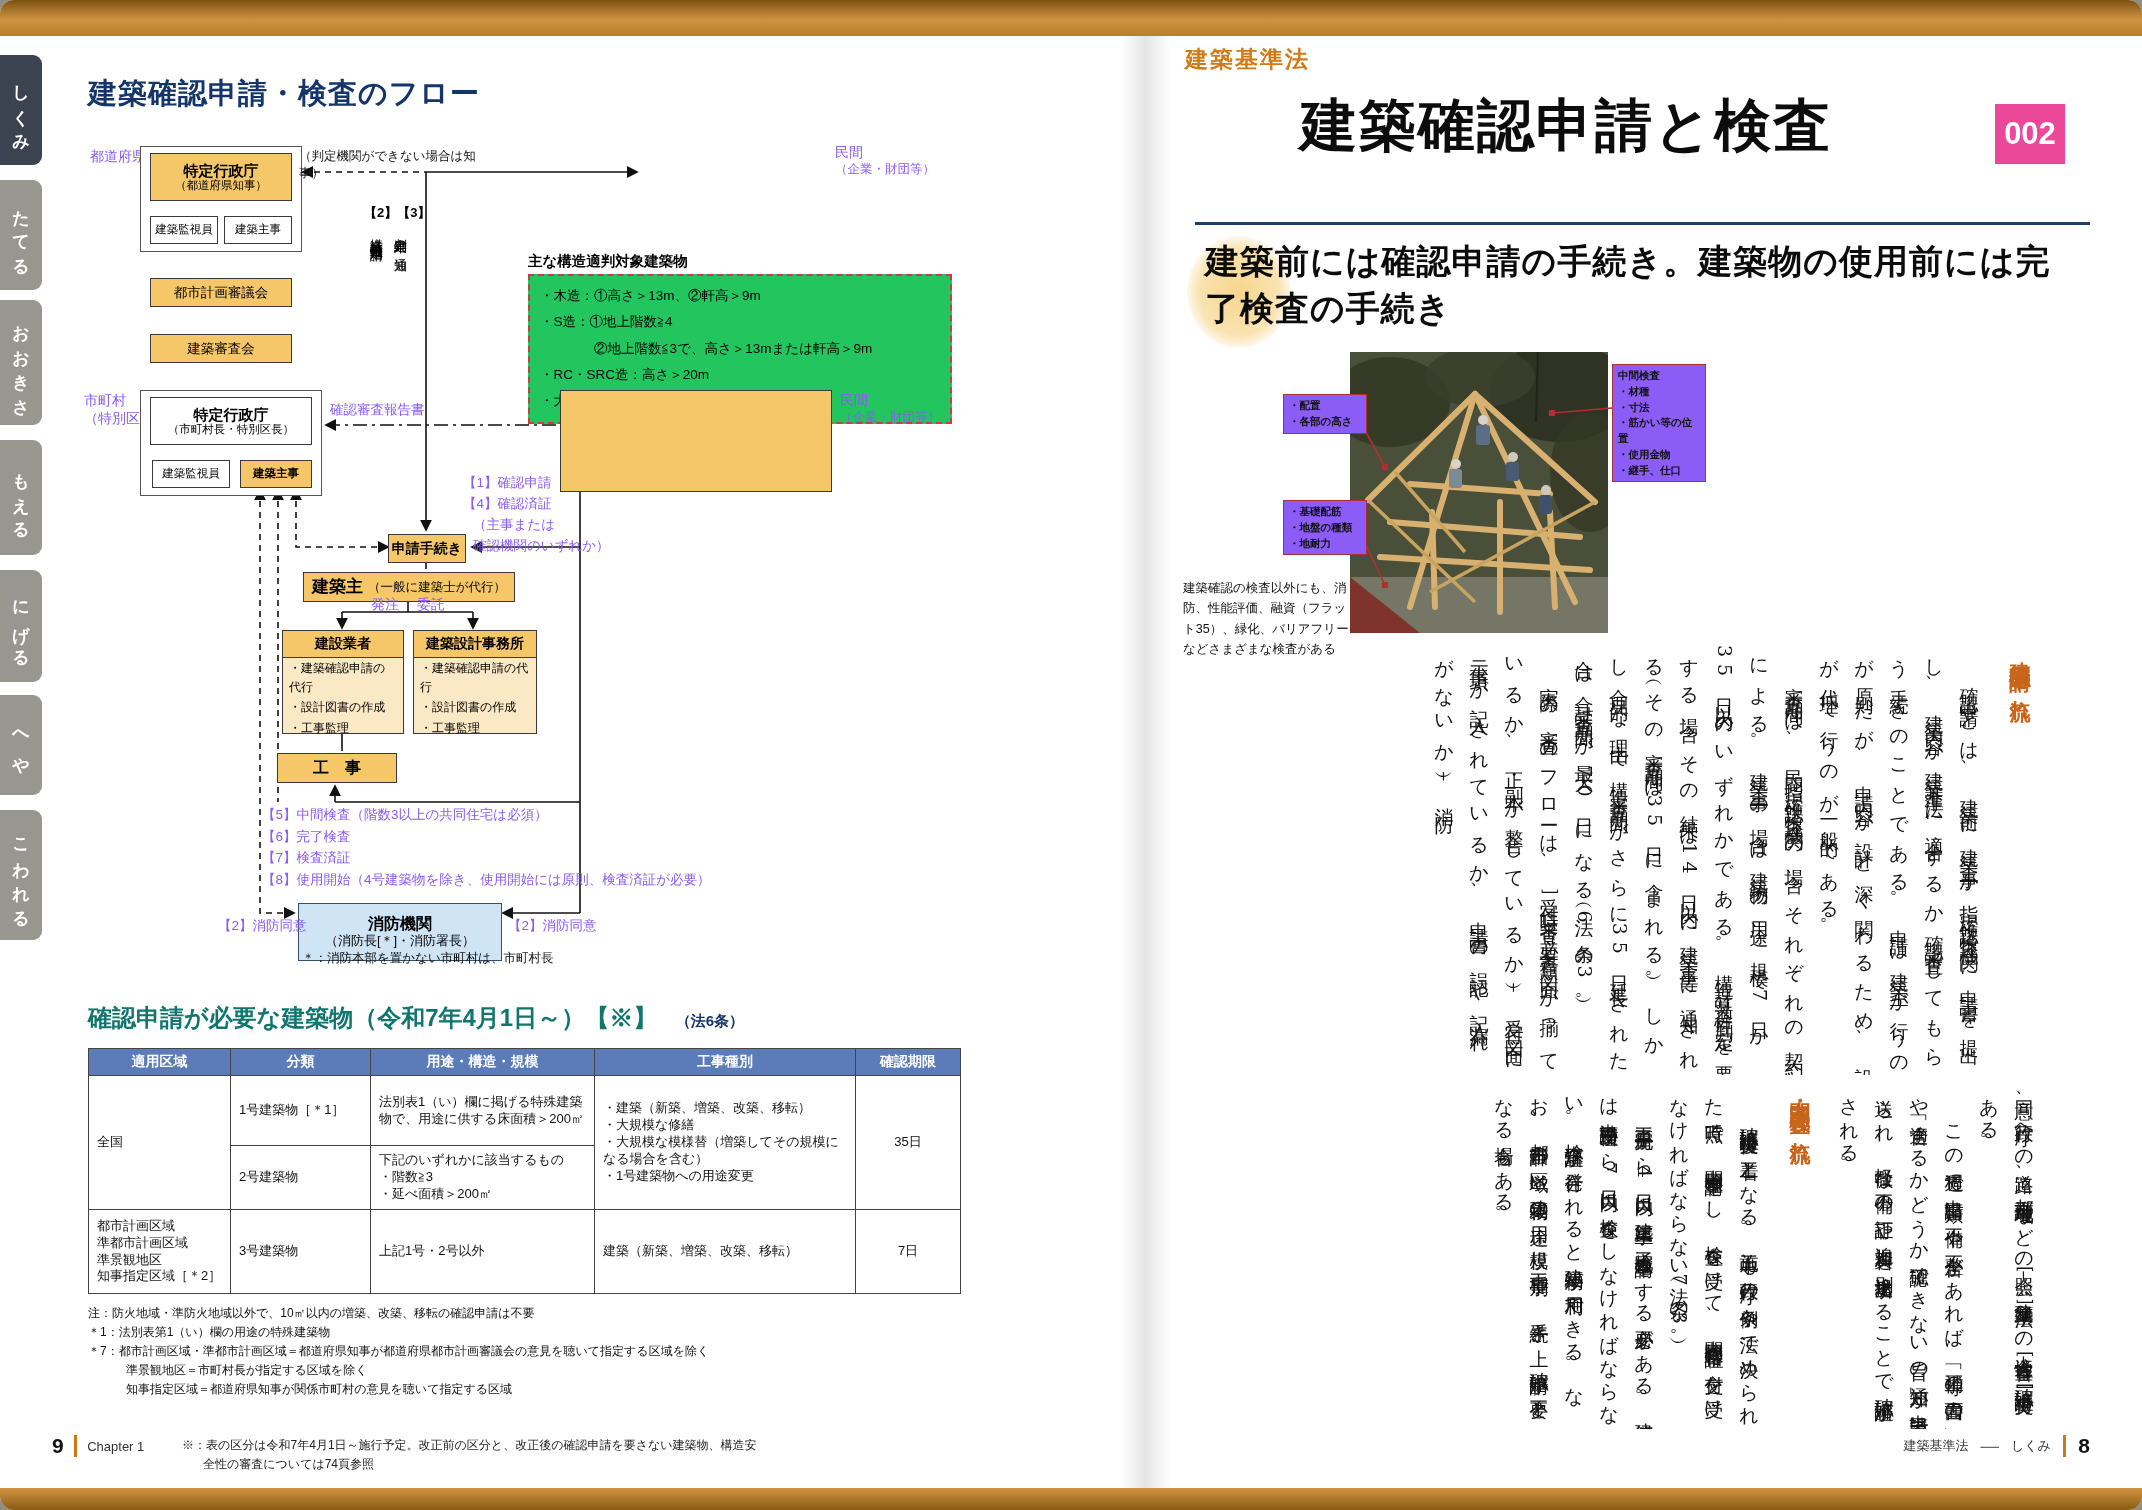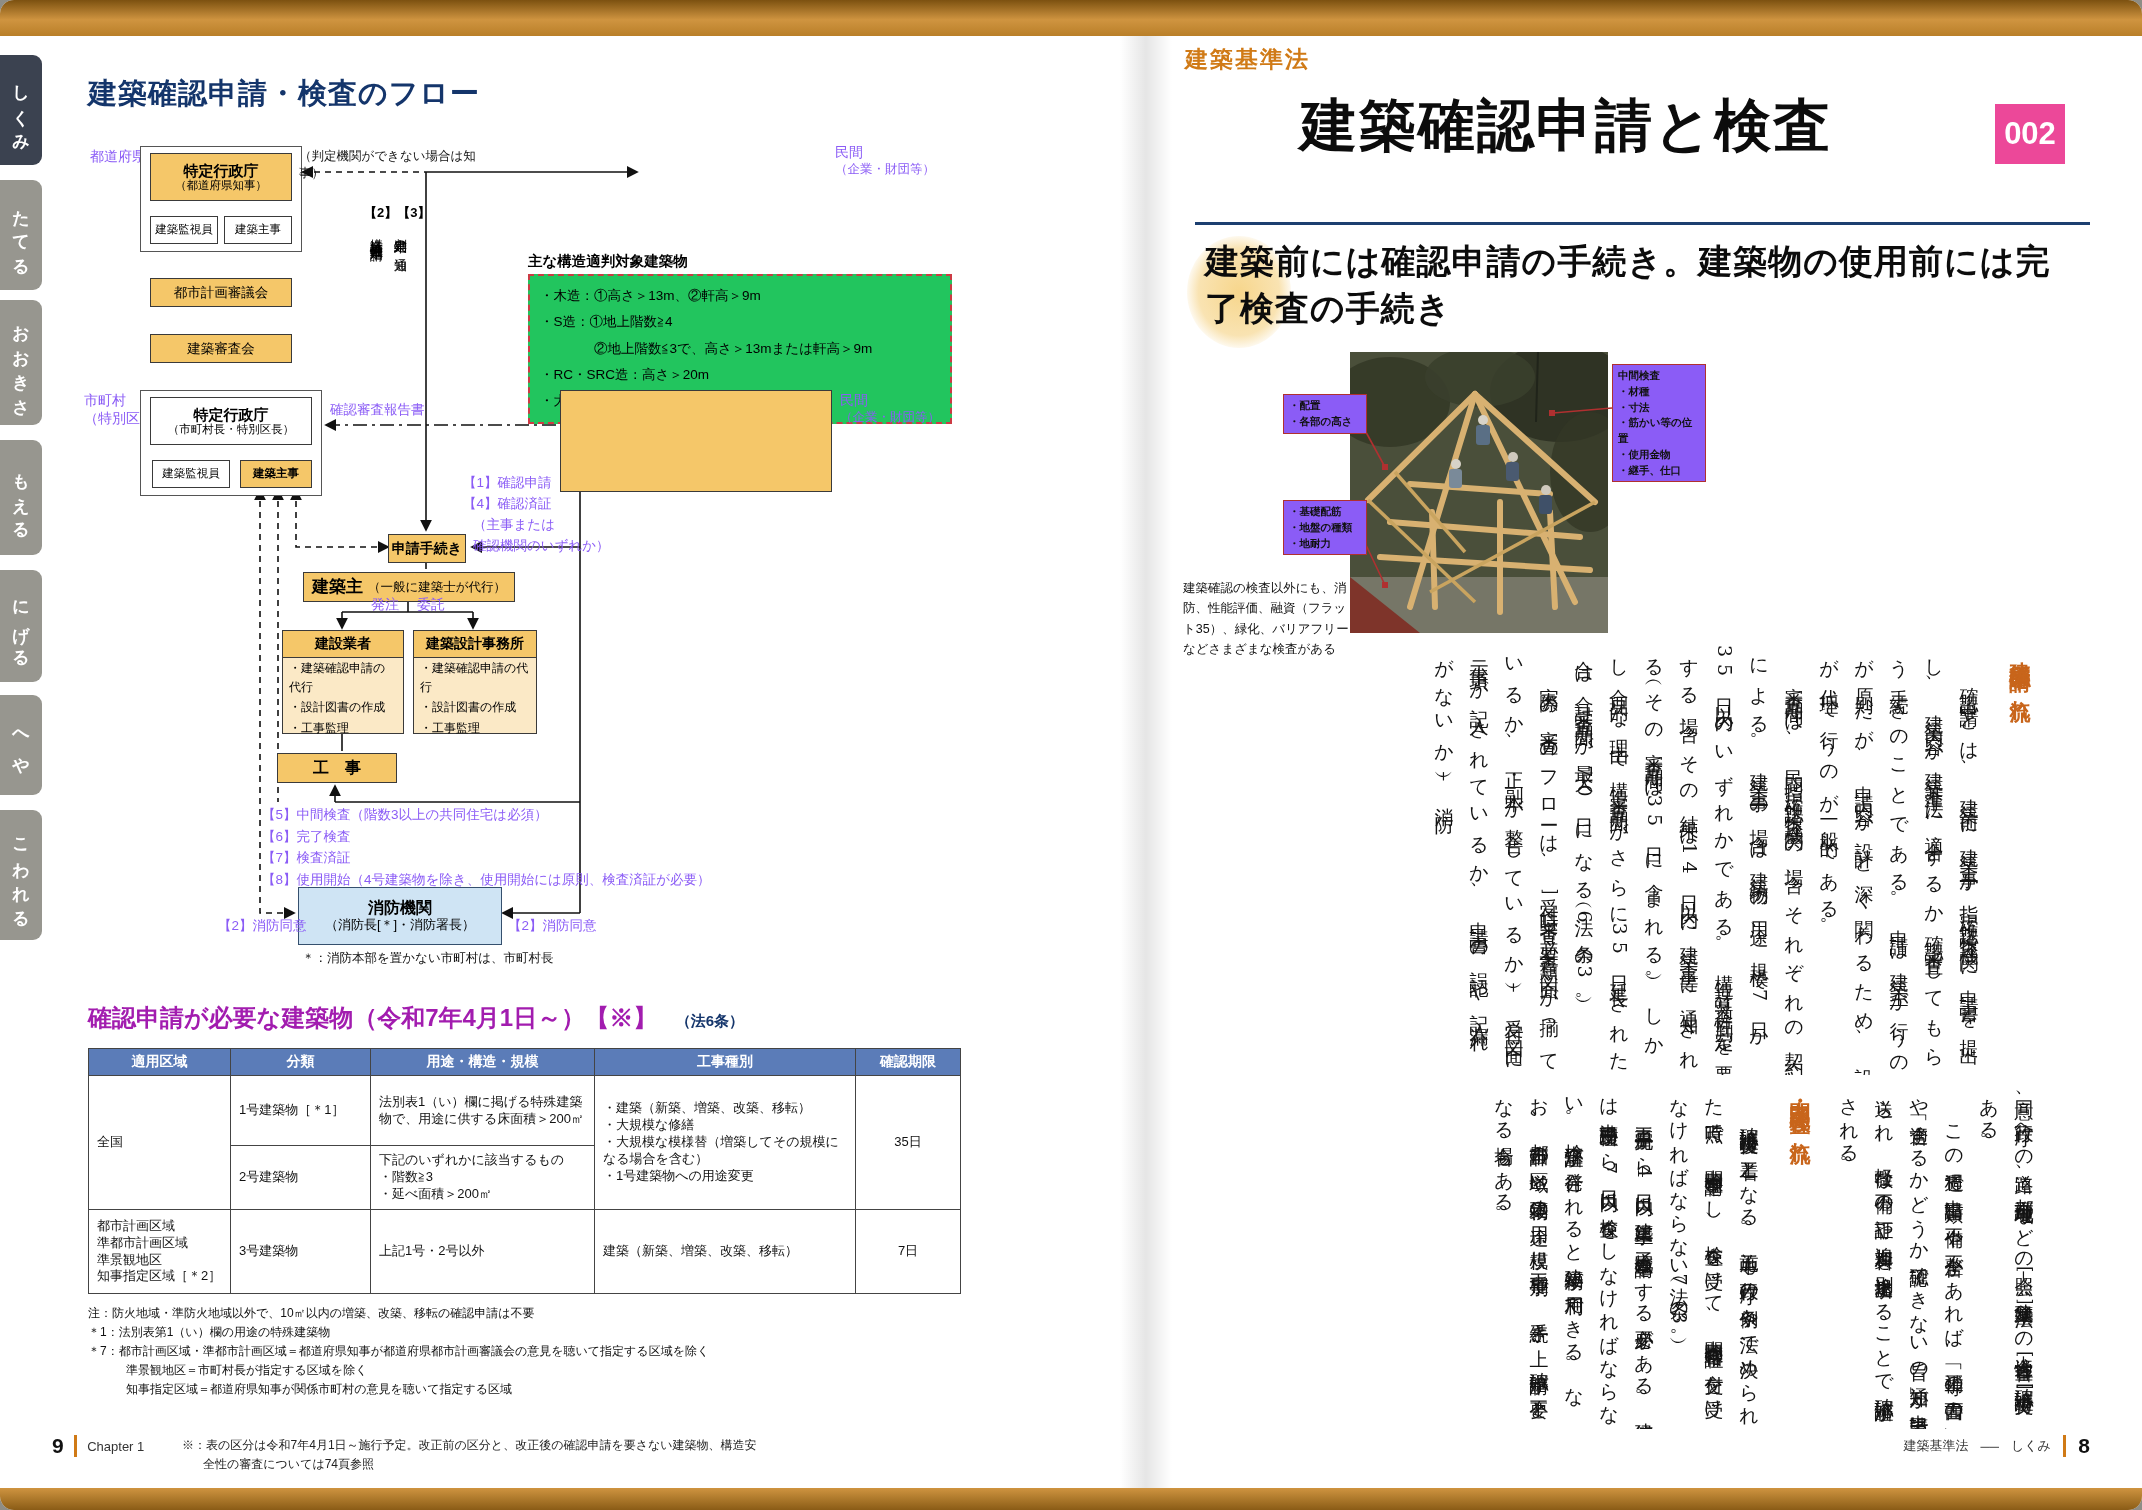--- a/index.html
+++ b/index.html
@@ -12,36 +12,36 @@
   
   .tab{left:0;width:42px;border-radius:0 9px 9px 0;background:#97968f;color:#fff;
        display:flex;align-items:center;justify-content:center;}
   .tab.active{background:#3b4250;}
   .tab span{writing-mode:vertical-rl;font-size:17px;font-weight:bold;letter-spacing:5px;}
 
   
   .fbox{border:1px solid #3a3a3a;background:#f5c769;display:flex;flex-direction:column;
         align-items:center;justify-content:center;text-align:center;line-height:1.15;}
   .fbox.white{background:#fff;}
-  .fbox.blue{background:#cfe4f4;border-color:#35506e;}
+  .fbox.blue{background:#cfe4f4;border-color:#35506e;margin-top:16px;}
   .fbox .b1{font-weight:bold;font-size:15px;}
   .fbox .b2{font-size:11.5px;}
   .group{border:1.5px solid #555;background:#fff;}
   .lbl{font-size:14px;color:#8b5cf6;line-height:1.25;}
   .small{font-size:12.5px;color:#111;}
   .listbox{border:1px solid #3a3a3a;background:#fbe9c6;}
   .listbox .hd{background:#f5c769;border-bottom:1px solid #3a3a3a;font-weight:bold;font-size:14px;
                text-align:center;padding:4px 0;}
   .listbox .it{font-size:12px;padding:1px 6px;line-height:1.55;}
   .sbox{border:2px dashed #cc3b44;background:#22c55e;padding:7px 10px;font-size:13.5px;line-height:1.95;}
   .flow-title{font-size:29px;font-weight:900;color:#14356b;letter-spacing:1px;}
   .vtext{writing-mode:vertical-rl;}
 
   
-  .tbl-title{font-size:24px;font-weight:900;color:#a21caf;}
+  .tbl-title{font-size:24px;font-weight:900;color:#0f766e;}
   .tbl-sub{font-size:15px;font-weight:bold;color:#14356b;margin-left:14px;}
   table.conf{border-collapse:collapse;table-layout:fixed;background:#fff;}
   table.conf th{background:#5b7cb8;color:#fff;font-size:14px;font-weight:bold;border:1px solid #444;padding:4px 2px;}
   table.conf td{border:1px solid #444;font-size:13px;line-height:1.3;padding:5px 8px;vertical-align:middle;color:#111;}
   .notes{font-size:12px;line-height:1.58;color:#111;}
   .notes .ind2{padding-left:38px;}
 
   
   .category{font-size:23px;font-weight:900;color:#d07a16;letter-spacing:2px;}
   .big-title{font-size:57px;font-weight:900;color:#0c0c0c;letter-spacing:2px;font-family:"Liberation Sans",sans-serif;}

